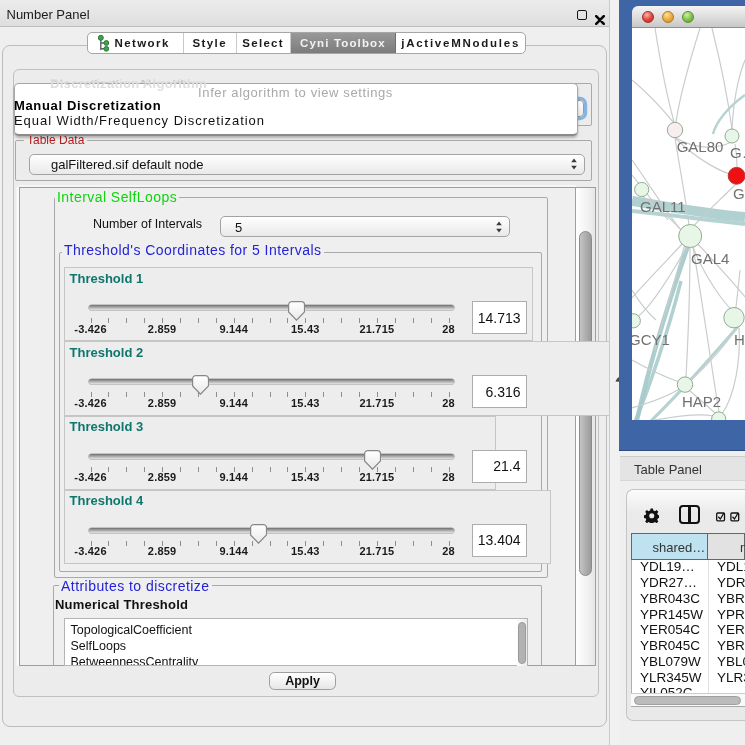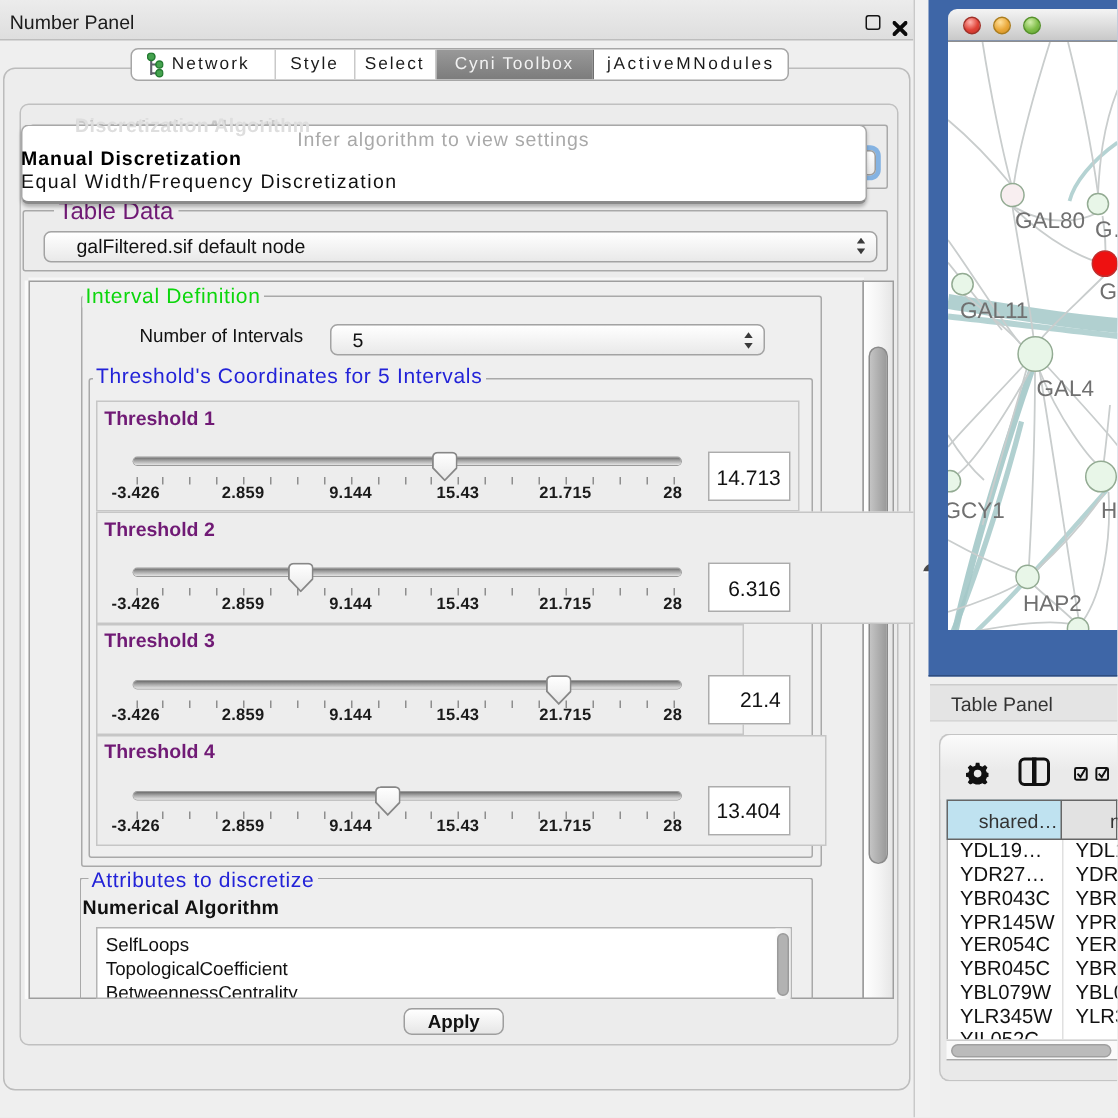--- a/index.html
+++ b/index.html
@@ -5,56 +5,56 @@
 .abs{position:absolute}
 #stage{position:relative;width:745px;height:745px;background:#efefef;}
 
 #titlebar{left:0;top:0;width:609px;height:27px;background:linear-gradient(#ececec,#dedede);border-bottom:1px solid #bdbdbd;}
 #titlebar .t{position:absolute;left:6.5px;top:7px;font-size:13px;color:#1c1c1c}
 #btn-sq{left:577px;top:10px;width:10px;height:10px;border:1.7px solid #151515;border-radius:2px}
 #btn-x{left:594.5px;top:10.5px}
 #outerbox{left:2px;top:45px;width:605px;height:682px;border:1px solid #bcbcbc;border-radius:8px;background:#ededed}
 
 .seg{position:absolute;background:#fff;border:1px solid #a6a6a6;border-radius:5px;display:flex;overflow:hidden}
-.seg .s{height:100%;display:flex;align-items:center;justify-content:center;font-size:11.5px;font-weight:normal;color:#1a1a1a;border-right:1px solid #c9c9c9;}
+.seg .s{height:100%;display:flex;align-items:center;justify-content:center;font-size:11.5px;font-weight:bold;color:#1a1a1a;border-right:1px solid #c9c9c9;}
 .seg .s:last-child{border-right:none}
 .seg .sel{background:linear-gradient(#999999,#7c7c7c);color:#f2f2f2;border-right:1px solid #6f6f6f}
 #topseg{left:87px;top:32px;width:439px;height:22px}
 #botseg .s{font-size:11.5px;padding-bottom:2.5px}
 #botseg{left:143px;top:703px;width:324px;height:22px}
 
 #innerbox{left:13px;top:69px;width:586px;height:628px;border:1px solid #c0c0c0;border-radius:6px;background:#ececec}
 #ghost{left:50px;top:76.5px;font-size:13px;font-weight:bold;color:#c9c9c9}
 #ghost2{left:50px;top:75.5px;font-size:13px;font-weight:bold;letter-spacing:0.3px;color:#dedede}
 #dgroup{left:20px;top:83px;width:572px;height:43px;border:1px solid #a9a9a9;border-radius:2px}
 #dcombo{left:30px;top:100px;width:554px;height:17px;border:1px solid #9c9c9c;border-radius:4px;background:linear-gradient(#ffffff,#e9e9e9);box-shadow:0 0 0 3.2px #85b3e2}
 
 #popup{left:13.5px;top:82.5px;width:564px;height:53px;background:#ffffff;border:1px solid #a8a8a8;border-bottom:2px solid #8a8a8a;border-radius:5px;box-shadow:0 2px 2.5px rgba(0,0,0,.25)}
 #popup .p1{position:absolute;left:0;right:0;top:1.5px;text-align:center;font-size:13px;letter-spacing:0.6px;color:#a9a9a9}
 #popup .p2{position:absolute;left:-0.5px;top:14px;font-size:13px;font-weight:bold;letter-spacing:0.65px;color:#000}
 #popup .p3{position:absolute;left:-0.5px;top:29.5px;font-size:13px;letter-spacing:0.95px;color:#111}
 
 #tdgroup{left:15px;top:140px;width:577px;height:41px;border:1px solid #a9a9a9;border-radius:2px}
-#tdlabel{left:36px;top:133px;font-size:16px;color:#701a75;background:#ececec;padding:0 3px}
+#tdlabel{left:24px;top:133px;font-size:12px;color:#b91c1c;background:#ececec;padding:0 3px}
 .combo{position:absolute;border:1px solid #a3a3a3;border-radius:5px;background:linear-gradient(#ffffff,#e9e9e9);}
 .combo .tx{position:absolute;left:21px;top:50%;transform:translateY(-50%);font-size:13px;color:#111}
 .combo svg{position:absolute;right:7.5px;top:50%;transform:translateY(-50%)}
 #combo1{left:29px;top:153.5px;width:556px;height:21px}
 #combo5{left:220px;top:216px;width:290px;height:21px}
 
 #viewport{left:19px;top:187px;width:557px;height:479px;border:1px solid #9e9e9e;background:#efefef;overflow:hidden;box-shadow:-2.5px 0 0 #fafafa,0 -2px 0 #f6f6f6}
 #vscroll{left:575px;top:187px;width:21px;height:479px;border:1px solid #9e9e9e;background:linear-gradient(90deg,#ffffff,#f2f2f2 60%,#e6e6e6)}
 #vthumb{left:579px;top:231px;width:13px;height:345px;border:1px solid #8a8a8a;border-radius:7px;background:linear-gradient(90deg,#c4c4c4,#9a9a9a)}
 
 .group{position:absolute;border:1px solid #a9a9a9;border-radius:2px}
 .glabel{position:absolute;font-size:14px;letter-spacing:0.45px;padding:0 2px;background:#efefef}
 .green{color:#0cd60c}
 .blue{color:#2323d8}
 .thr{position:absolute;border:1px solid #c6c6c6;background:#ededed}
-.thr .ttl{position:absolute;left:5px;top:2.5px;font-size:13px;font-weight:bold;color:#701a75}
+.thr .ttl{position:absolute;left:5px;top:2.5px;font-size:13px;font-weight:bold;color:#0f766e}
 .track{position:absolute;left:24px;top:37px;width:365px;height:5px;border-radius:2.5px;background:linear-gradient(#6f6f6f,#a8a8a8 45%,#e4e4e4);box-shadow:0 0 0 0.6px #9a9a9a}
 .tick{position:absolute;width:1px;background:#8e8e8e}
 .tlab{position:absolute;top:54.5px;font-size:11px;font-weight:bold;letter-spacing:0.2px;color:#1a1a1a;transform:translateX(-50%);white-space:nowrap}
 .vbox{position:absolute;left:407px;top:33px;width:55px;height:33px;border:1.5px solid #acacac;background:#fff;}
 .vbox span{position:absolute;right:5px;top:50%;transform:translateY(-50%);font-size:14px;color:#111}
 .thumb{position:absolute;top:33px;width:17px;height:20px}
 
 #list{left:63.5px;top:618px;width:464.5px;height:48px;border:1px solid #b4b4b4;background:#fff;font-size:12.5px;color:#111;padding-top:4px;overflow:hidden}
 #list div{padding-left:6px;height:15.75px;line-height:15.75px}
 #lscroll{left:517px;top:619px;width:10px;height:47px;background:linear-gradient(90deg,#fdfdfd,#ececec)}
@@ -109,21 +109,21 @@
     <div class="s" style="width:129px;letter-spacing:1.75px">jActiveMNodules</div>
   </div>
 
   <div class="abs" id="viewport">
     <div style="position:absolute;left:-19px;top:-187px;width:557px;height:479px"></div>
   </div>
   <div class="abs" id="vscroll"></div>
   <div class="abs" id="vthumb"></div>
 
   <div class="group" id="g-int" style="left:53.5px;top:197px;width:494px;height:381px"></div>
-  <div class="glabel green" style="left:55px;top:189px">Interval Definition</div>
+  <div class="glabel green" style="left:55px;top:189px">Interval SelfLoops</div>
   <div class="abs" style="left:93px;top:216.5px;font-size:12.5px;font-weight:normal;color:#111">Number of Intervals</div>
   <div class="combo" id="combo5">
       <span class="tx" style="left:14px">5</span>
       <svg width="6" height="12" viewBox="0 0 6 12">
         <path d="M3 0.5 L5.8 4.3 H0.2 Z" fill="#3a3a3a"></path>
         <path d="M3 11.5 L5.8 7.7 H0.2 Z" fill="#3a3a3a"></path>
       </svg>
     </div>
   <div class="group" id="g-thr" style="left:58.5px;top:251.5px;width:483px;height:320.5px"></div>
   <div class="glabel blue" style="left:62px;top:242px">Threshold's Coordinates for 5 Intervals</div>
@@ -303,24 +303,24 @@
           </defs>
           <path d="M3.5 0.7 h10 a3 3 0 0 1 3 3 v7.2 L8.5 19.2 L0.6 10.9 v-7.2 a3 3 0 0 1 3-3 Z" fill="url(#tg3)" stroke="#878787" stroke-width="1.2"></path>
         </svg></div>
   <div class="vbox">
         <span>13.404</span>
       </div>
 </div>
 
   <div class="group" id="g-attr" style="left:52.5px;top:585px;width:489.5px;height:81px;border-bottom:none;border-radius:2px 2px 0 0"></div>
   <div class="glabel blue" style="left:59px;top:578px">Attributes to discretize</div>
-  <div class="abs" style="left:55px;top:596.5px;font-size:13px;font-weight:bold;letter-spacing:0.2px;color:#111">Numerical Algorithm</div>
+  <div class="abs" style="left:55px;top:596.5px;font-size:13px;font-weight:bold;letter-spacing:0.2px;color:#111">Numerical Threshold</div>
   <div class="abs" id="list">
+      <div>TopologicalCoefficient</div>
       <div>SelfLoops</div>
-      <div>TopologicalCoefficient</div>
       <div>BetweennessCentrality</div>
     </div>
   <div class="abs" id="lscroll"></div>
   <div class="abs" id="lthumb"></div>
   <div class="abs" id="applybtn">Apply</div>
 
   <div class="abs" id="tdgroup"></div>
   <div class="abs" id="tdlabel">Table Data</div>
   <div class="combo" id="combo1">
       <span class="tx">galFiltered.sif default node</span>

